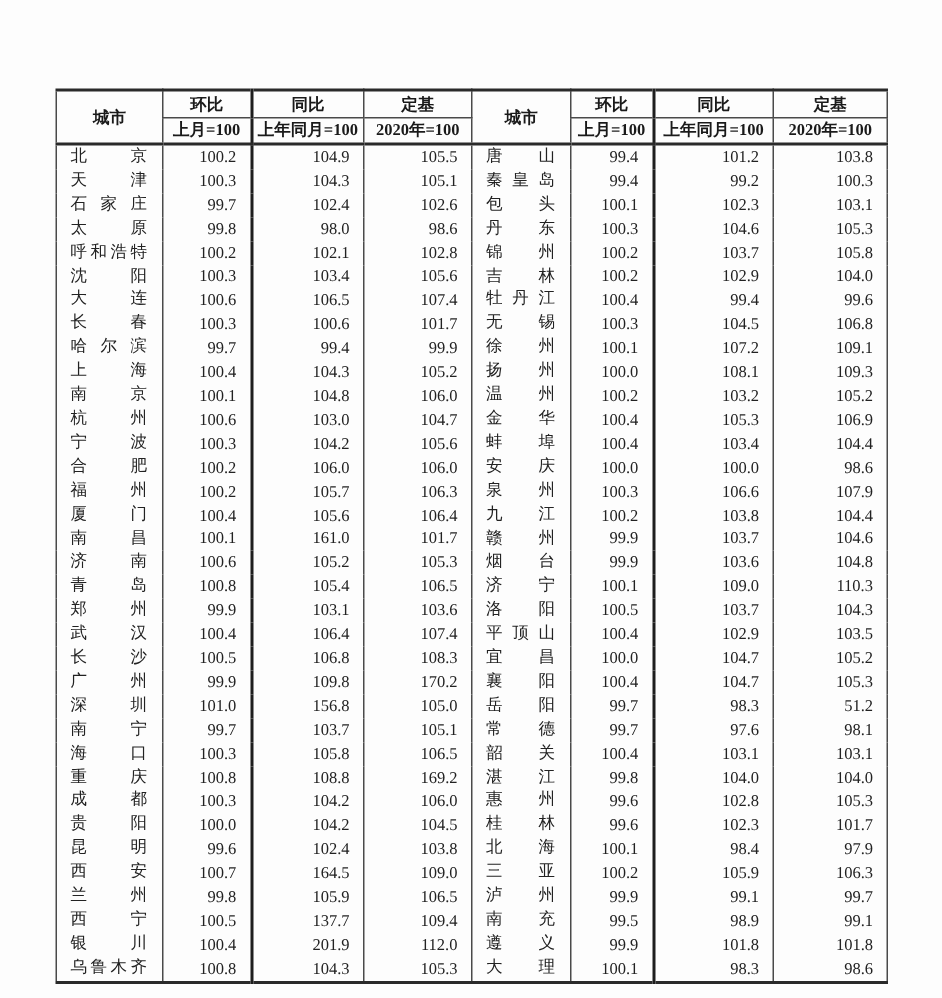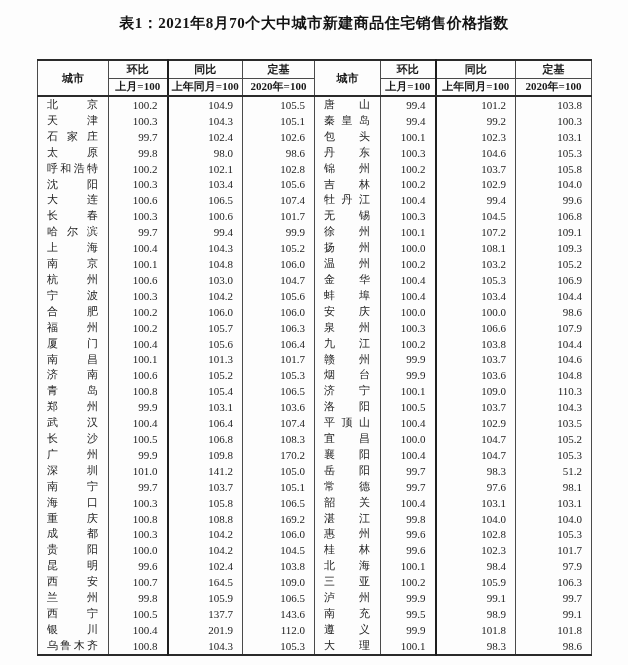--- a/index.html
+++ b/index.html
@@ -75,21 +75,20 @@
     width: 100%;
     line-height: 15.9px;
   }
   .city-flex span { display: inline-block; }
 </style>
 </head>
 <body>
 
 <div class="page">
 
-  <div class="table-title">表1：2021年8月70个大中城市新建商品住宅销售价格指数</div>
 
   <table class="index-table">
     <colgroup>
       <col style="width:71px">
         <col style="width:59px">
         <col style="width:75px">
         <col style="width:72px">
       <col style="width:66px">
         <col style="width:55px">
         <col style="width:80px">
@@ -443,21 +442,21 @@
           <td class="num col-base">104.4</td>
         </tr>
         <tr>
           <td class="city col-city">
             <div class="city-flex">
               <span>南</span>
               <span>昌</span>
             </div>
           </td>
           <td class="num col-mom">100.1</td>
-          <td class="num col-yoy">101.3</td>
+          <td class="num col-yoy">161.0</td>
           <td class="num col-base">101.7</td>
           <td class="city col-city">
             <div class="city-flex">
               <span>赣</span>
               <span>州</span>
             </div>
           </td>
           <td class="num col-mom">99.9</td>
           <td class="num col-yoy">103.7</td>
           <td class="num col-base">104.6</td>
@@ -584,21 +583,21 @@
           <td class="num col-base">105.3</td>
         </tr>
         <tr>
           <td class="city col-city">
             <div class="city-flex">
               <span>深</span>
               <span>圳</span>
             </div>
           </td>
           <td class="num col-mom">101.0</td>
-          <td class="num col-yoy">141.2</td>
+          <td class="num col-yoy">156.8</td>
           <td class="num col-base">105.0</td>
           <td class="city col-city">
             <div class="city-flex">
               <span>岳</span>
               <span>阳</span>
             </div>
           </td>
           <td class="num col-mom">99.7</td>
           <td class="num col-yoy">98.3</td>
           <td class="num col-base">51.2</td>
@@ -765,21 +764,21 @@
         </tr>
         <tr>
           <td class="city col-city">
             <div class="city-flex">
               <span>西</span>
               <span>宁</span>
             </div>
           </td>
           <td class="num col-mom">100.5</td>
           <td class="num col-yoy">137.7</td>
-          <td class="num col-base">143.6</td>
+          <td class="num col-base">109.4</td>
           <td class="city col-city">
             <div class="city-flex">
               <span>南</span>
               <span>充</span>
             </div>
           </td>
           <td class="num col-mom">99.5</td>
           <td class="num col-yoy">98.9</td>
           <td class="num col-base">99.1</td>
         </tr>

